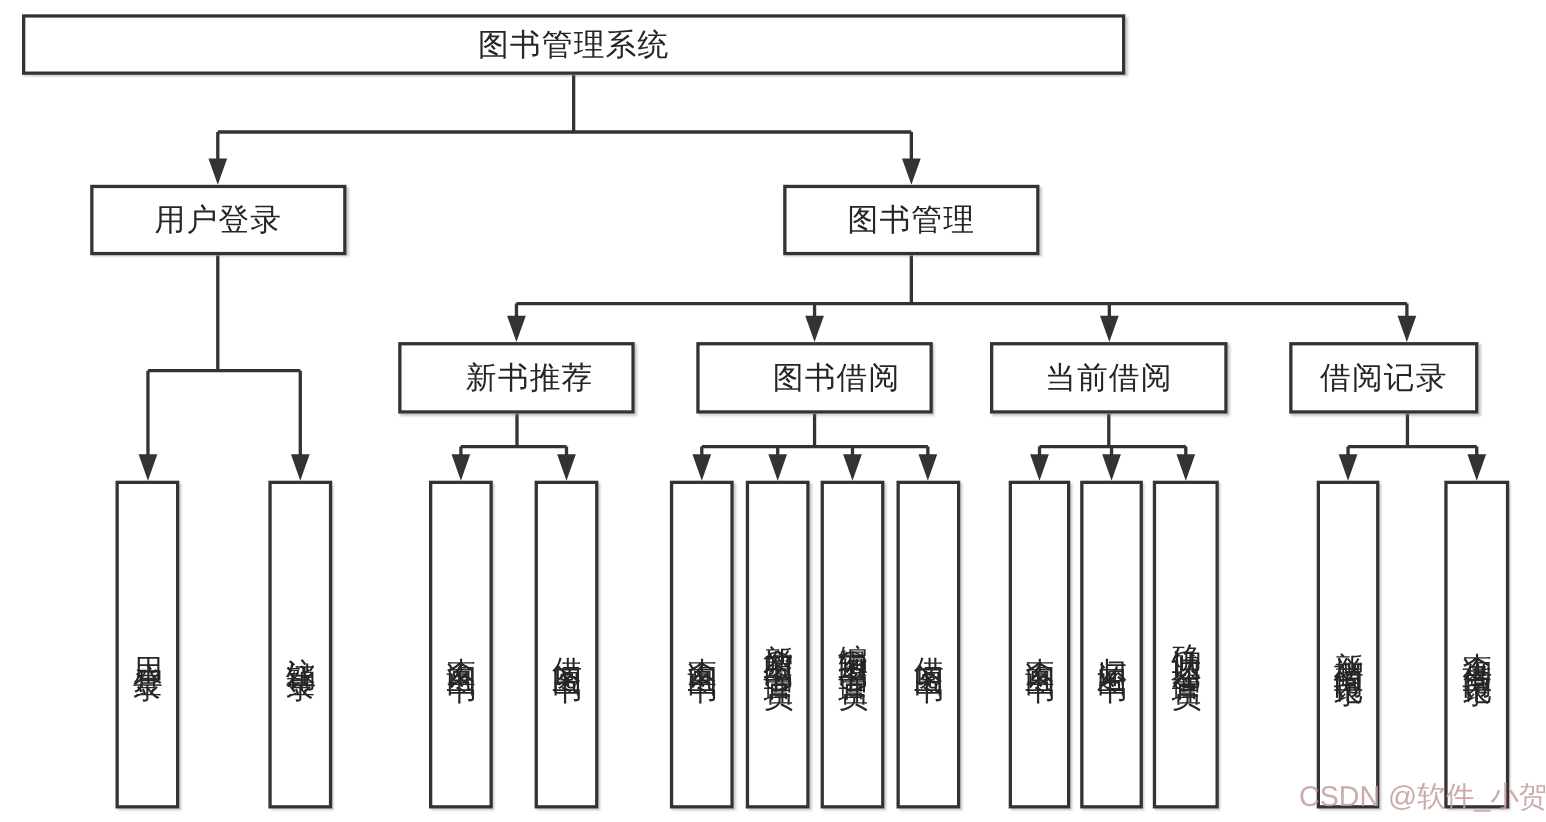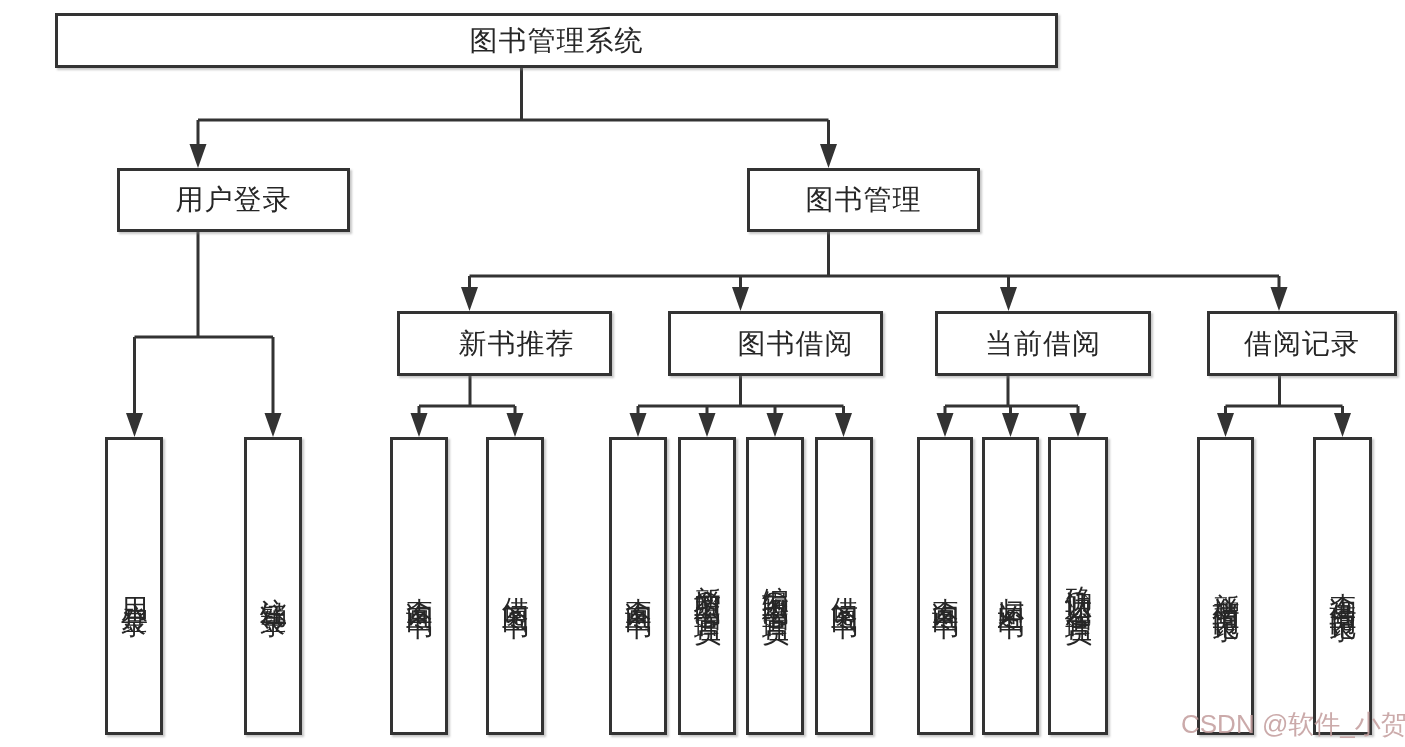--- a/index.html
+++ b/index.html
@@ -29,21 +29,20 @@
     display: flex;
     align-items: center;
     justify-content: center;
     color: #262626;
     box-shadow: 2px 2px 2px rgba(130,130,130,0.45);
   }
   .hbox {
     font-size: 28px;
     letter-spacing: 1px;
     white-space: nowrap;
-    margin-left: 35px;
   }
   .vbox { top: 437px; height: 298px; }
   .vtext {
     writing-mode: vertical-rl;
     text-orientation: mixed;
     font-size: 27px;
     line-height: 1;
     letter-spacing: 5px;
     color: #262626;
   }
@@ -108,21 +107,21 @@
 
   <div class="hbox" style="left:362px; top:311px; width:215px; height:65px;padding-left:24px;">
     <span>新书推荐</span>
   </div>
   <div class="hbox" style="left:633px; top:311px; width:215px; height:65px;padding-left:40px;">
     <span>图书借阅</span>
   </div>
   <div class="hbox" style="left:900px; top:311px; width:216px; height:65px;">
     <span>当前借阅</span>
   </div>
-  <div class="hbox" style="left:1172px; top:311px; width:190px; height:65px;text-align:right;">
+  <div class="hbox" style="left:1172px; top:311px; width:172px; height:65px;text-align:right;">
     <span>借阅记录</span>
   </div>
 
   <div class="vbox" style="left:105px; width:58px;">
     <span class="vtext">用户登录</span>
   </div>
   <div class="vbox" style="left:244px; width:58px;">
     <span class="vtext">注销登录</span>
   </div>
 

